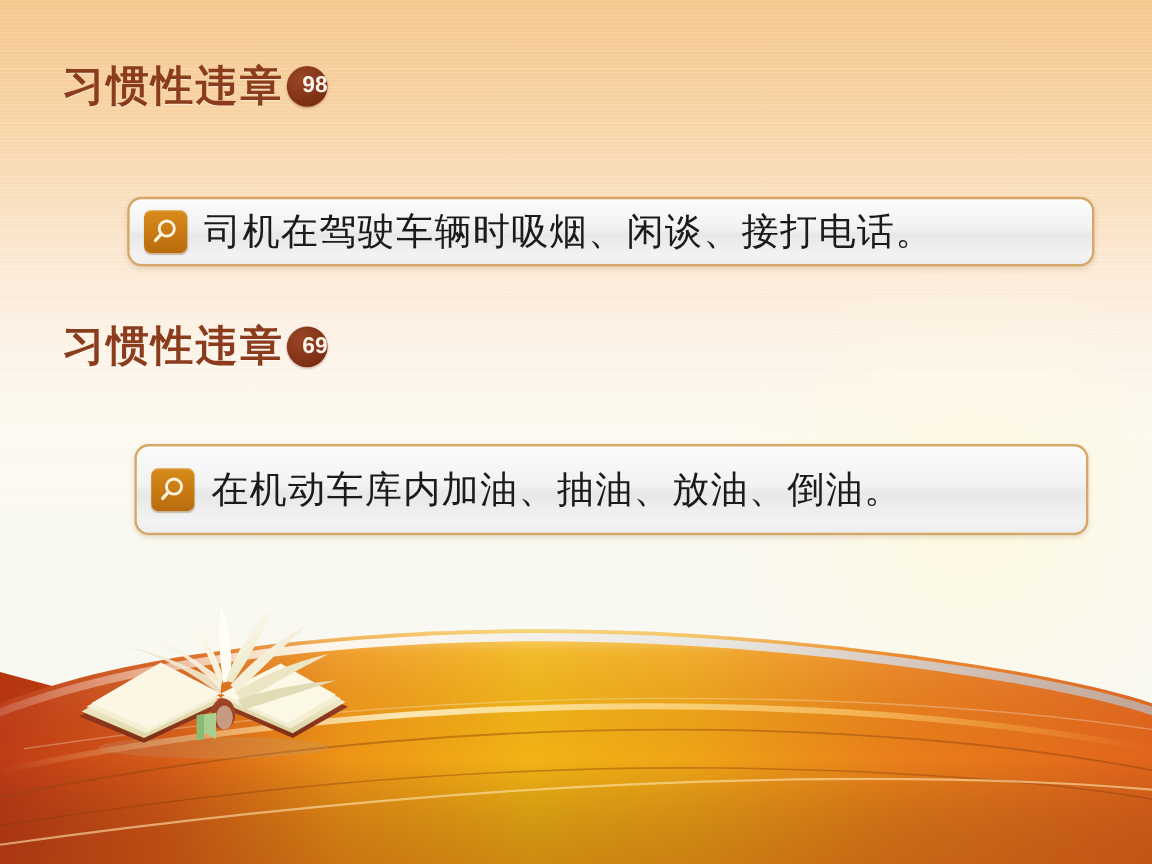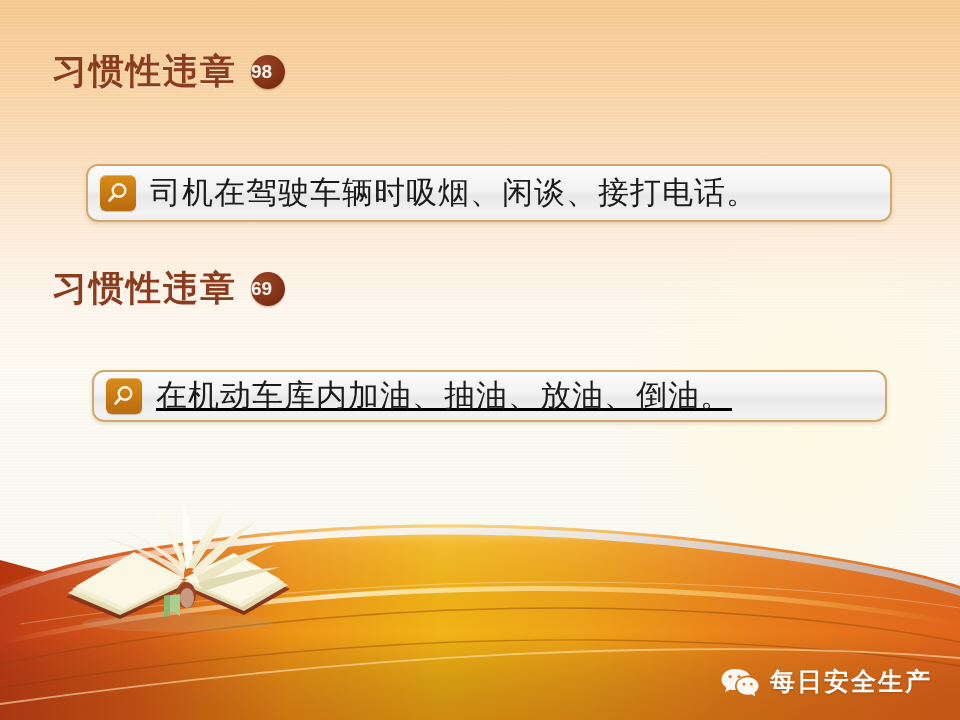--- a/index.html
+++ b/index.html
@@ -79,30 +79,30 @@
   .heading-text {
     font-family: "Liberation Serif", "DejaVu Serif", serif;
     font-size: 35px;
     font-weight: 700;
     letter-spacing: 2px;
     color: #8a3c1c;
     text-shadow: 0 1px 0 rgba(255,255,255,.45);
     text-align: center;
   }
   .heading-badge {
-    margin-left: 14px;
+    margin-left: 2px;
     width: 34px; height: 34px;
     border-radius: 50%;
     background: radial-gradient(circle at 35% 30%, #9a4526, #7d2f13 70%, #6d2710);
     color: #fdf4ec;
     font-family: "Liberation Sans", "DejaVu Sans", sans-serif;
     font-size: 19px;
     font-weight: 700;
     line-height: 34px;
-    text-align: left;
+    text-align: right;
     box-shadow: 0 1px 2px rgba(90,40,15,.35);
   }
 
   #heading-1 { left: 52px; top: 48px; }
   #heading-2 { left: 52px; top: 265px; }
 
   
   .content-box {
     position: absolute;
     display: flex;
@@ -114,23 +114,24 @@
       linear-gradient(to bottom,
         #fbfbfb 0%,
         #f2f2f2 45%,
         #e8e8e8 55%,
         #f3f3f3 88%,
         #ededed 100%);
     box-shadow:
       0 2px 4px rgba(140,95,40,.18),
       inset 0 1px 0 rgba(255,255,255,.85);
     padding: 0 16px 0 12px;
+    margin-left: 20px;
   }
   #content-box-1 { left: 86px; top: 164px; width: 806px; height: 58px; }
-  #content-box-2 { left: 92px; top: 370px; width: 795px; height: 52px; text-decoration: underline; }
+  #content-box-2 { left: 92px; top: 370px; width: 795px; height: 76px; }
 
   .magnifier-icon {
     flex: 0 0 auto;
     width: 36px; height: 36px;
     border-radius: 6px;
     background: linear-gradient(to bottom, #d88c1b, #c87913 55%, #b96c0e);
     box-shadow: inset 0 1px 0 rgba(255,255,255,.35), 0 1px 1px rgba(100,60,10,.3);
     display: flex;
     align-items: center;
     justify-content: center;
@@ -326,32 +327,14 @@
   <div class="content-box" id="content-box-2">
     <span class="magnifier-icon">
       <svg width="26" height="26" viewBox="0 0 26 26" xmlns="http://www.w3.org/2000/svg">
         <circle cx="14" cy="10.5" r="6.3" fill="none" stroke="#fdf2de" stroke-width="2.4"></circle>
         <line x1="9.2" y1="15.2" x2="4.6" y2="20.4" stroke="#fdf2de" stroke-width="2.8" stroke-linecap="round"></line>
       </svg>
     </span>
     <span class="content-text">在机动车库内加油、抽油、放油、倒油。</span>
   </div>
 
-  <div class="footer-mark">
-    <span class="wechat-icon">
-      <svg width="40" height="32" viewBox="0 0 40 32" xmlns="http://www.w3.org/2000/svg">
-        <path d="M14.6,3 C7.3,3 1.5,7.7 1.5,13.5 C1.5,16.8 3.4,19.8 6.4,21.7 L5.1,26.1 L10.2,23.5
-                 C11.6,23.9 13.1,24.1 14.6,24.1 C15.0,24.1 15.4,24.1 15.8,24.0
-                 C15.3,22.8 15.1,21.6 15.1,20.3 C15.1,14.3 21.1,9.5 28.4,9.5 C28.9,9.5 29.4,9.5 29.9,9.6
-                 C28.5,5.8 22.2,3 14.6,3 Z" fill="#ffffff" opacity="0.95"></path>
-        <circle cx="10.1" cy="10.6" r="1.7" fill="#e8761b"></circle>
-        <circle cx="19.1" cy="10.6" r="1.7" fill="#e8761b"></circle>
-        <path d="M38.5,20.0 C38.5,15.2 33.6,11.3 27.6,11.3 C21.6,11.3 16.7,15.2 16.7,20.0
-                 C16.7,24.8 21.6,28.7 27.6,28.7 C28.9,28.7 30.1,28.5 31.2,28.2 L35.4,30.3 L34.3,26.7
-                 C36.9,25.1 38.5,22.7 38.5,20.0 Z" fill="#ffffff" opacity="0.98"></path>
-        <circle cx="24.0" cy="18.2" r="1.4" fill="#e8761b"></circle>
-        <circle cx="31.3" cy="18.2" r="1.4" fill="#e8761b"></circle>
-      </svg>
-    </span>
-    <span class="footer-text">每日安全生产</span>
-  </div>
 
 </div>
 
 </body></html>

